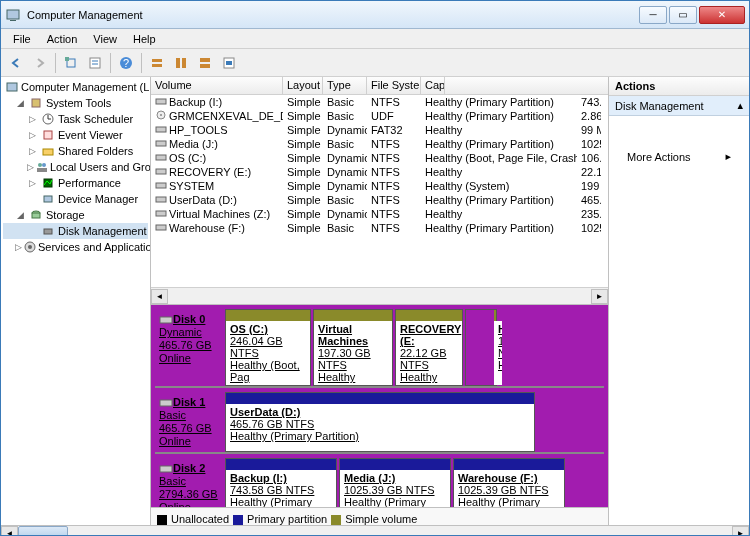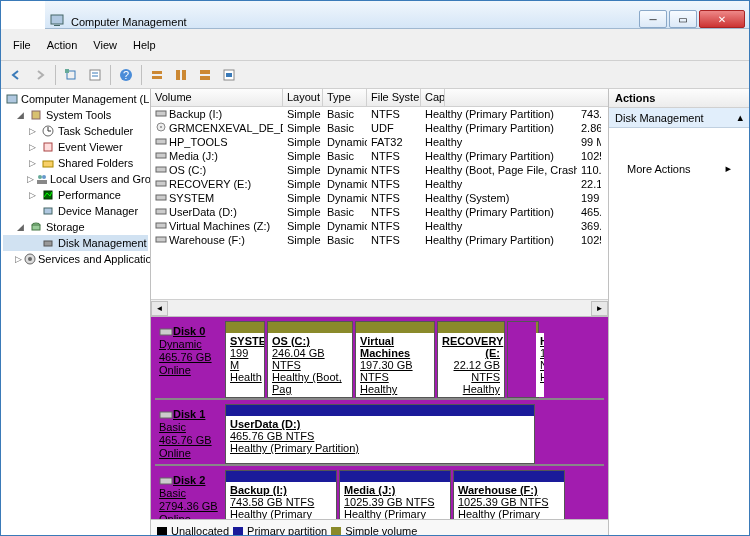--- a/index.html
+++ b/index.html
@@ -1,23 +1,23 @@
 <!DOCTYPE html>
 <html><head>
 <meta charset="utf-8">
 <style>
 * { box-sizing: border-box; margin: 0; padding: 0; font-family: "Segoe UI", Tahoma, sans-serif; font-size: 11px; }
 body { background: #fff; width: 750px; height: 536px; overflow: hidden; border: 1px solid #3a7ab8; }
-.titlebar { height: 28px; background: linear-gradient(#f0f6fc, #d5e6f7); display: flex; align-items: flex-end; padding: 0 4px; border-bottom: 1px solid #a0b8d0; margin-left: 44px; }
+.titlebar { height: 28px; background: linear-gradient(#f0f6fc, #d5e6f7); display: flex; align-items: center; padding: 0 4px; border-bottom: 1px solid #a0b8d0; }
 .titlebar .icon { width: 16px; height: 16px; margin-right: 6px; }
 .titlebar .title { flex: 1; color: #000; }
 .winbtns { display: flex; gap: 2px; }
 .winbtn { width: 28px; height: 18px; border: 1px solid #8aa8c8; border-radius: 2px; display: flex; align-items: center; justify-content: center; background: linear-gradient(#f7fbff,#dce9f7); font-size: 10px; cursor: default; }
 .winbtn.close { background: linear-gradient(#e88,#c33); color: #fff; border-color: #a22; width: 46px; }
-.menubar { height: 32px; background: #f0f0f0; display: flex; align-items: center; padding: 0 4px; border-bottom: 1px solid #d0d0d0; }
+.menubar { height: 20px; background: #f0f0f0; display: flex; align-items: center; padding: 0 4px; border-bottom: 1px solid #d0d0d0; }
 .menubar span { padding: 2px 8px; cursor: default; }
 .toolbar { height: 28px; background: #f0f0f0; display: flex; align-items: center; padding: 0 4px; gap: 2px; border-bottom: 1px solid #d0d0d0; }
 .toolbtn { width: 22px; height: 22px; display: flex; align-items: center; justify-content: center; border: 1px solid transparent; }
 .toolsep { width: 1px; height: 20px; background: #c0c0c0; margin: 0 2px; }
 .body { display: flex; height: 448px; }
 .tree { width: 150px; border-right: 1px solid #c0c0c0; overflow: auto; padding: 2px; background: #fff; }
 .tree-item { display: flex; align-items: center; padding: 1px 0; white-space: nowrap; cursor: default; }
 .tree-item .exp { width: 11px; text-align: center; color: #666; font-size: 9px; }
 .tree-item .ticon { width: 16px; height: 14px; margin: 0 2px; display: inline-flex; align-items: center; justify-content: center; }
 .tree-item.selected { background: #d1e2f2; }
@@ -306,21 +306,21 @@
         <div class="volrow">
           <div class="c-vol"><span class="volicon">
               <svg width="12" height="10">
                 <rect x="1" y="3" width="10" height="5" fill="#ccc" stroke="#666"></rect>
               </svg>
             </span>OS (C:)</div>
           <div class="c-lay">Simple</div>
           <div class="c-typ">Dynamic</div>
           <div class="c-fs">NTFS</div>
           <div class="c-stat">Healthy (Boot, Page File, Crash Dump)</div>
-          <div class="c-cap">110.</div>
+          <div class="c-cap">106.</div>
         </div>
         <div class="volrow">
           <div class="c-vol"><span class="volicon">
               <svg width="12" height="10">
                 <rect x="1" y="3" width="10" height="5" fill="#ccc" stroke="#666"></rect>
               </svg>
             </span>RECOVERY (E:)</div>
           <div class="c-lay">Simple</div>
           <div class="c-typ">Dynamic</div>
           <div class="c-fs">NTFS</div>
@@ -354,21 +354,21 @@
         <div class="volrow">
           <div class="c-vol"><span class="volicon">
               <svg width="12" height="10">
                 <rect x="1" y="3" width="10" height="5" fill="#ccc" stroke="#666"></rect>
               </svg>
             </span>Virtual Machines (Z:)</div>
           <div class="c-lay">Simple</div>
           <div class="c-typ">Dynamic</div>
           <div class="c-fs">NTFS</div>
           <div class="c-stat">Healthy</div>
-          <div class="c-cap">369.</div>
+          <div class="c-cap">235.</div>
         </div>
         <div class="volrow">
           <div class="c-vol"><span class="volicon">
               <svg width="12" height="10">
                 <rect x="1" y="3" width="10" height="5" fill="#ccc" stroke="#666"></rect>
               </svg>
             </span>Warehouse (F:)</div>
           <div class="c-lay">Simple</div>
           <div class="c-typ">Basic</div>
           <div class="c-fs">NTFS</div>
@@ -381,33 +381,29 @@
       <div class="track"></div>
       <div class="arrow">►</div>
     </div>
 
     <div class="graphical" id="graphical">
         <div class="diskrow">
           <div class="diskhdr"><svg width="14" height="12">
               <rect x="1" y="3" width="12" height="6" fill="#ccc" stroke="#666"></rect>
             </svg><b>Disk 0</b><br>Dynamic<br>465.76 GB<br>Online</div>
           <div class="parts">
-            <div class="part" style="width: 40px;">
-              <div class="partbar" style="background:#8a8a2a"></div>
-              <div class="partbody"><b>SYSTE</b><br>199 M<br>Health</div>
-            </div>
             <div class="part" style="width: 86px;">
               <div class="partbar" style="background:#8a8a2a"></div>
               <div class="partbody"><b>OS  (C:)</b><br>246.04 GB NTFS<br>Healthy (Boot, Pag</div>
             </div>
             <div class="part" style="width: 80px;">
               <div class="partbar" style="background:#8a8a2a"></div>
               <div class="partbody"><b>Virtual Machines</b><br>197.30 GB NTFS<br>Healthy</div>
             </div>
-            <div class="part" style="width: 68px; text-align: right;">
+            <div class="part" style="width: 68px;">
               <div class="partbar" style="background:#8a8a2a"></div>
               <div class="partbody"><b>RECOVERY  (E:</b><br>22.12 GB NTFS<br>Healthy</div>
             </div>
             <div class="part" style="width: 32px; padding-left: 28px;">
               <div class="partbar" style="background:#8a8a2a"></div>
               <div class="partbody"><b>HP_T</b><br>103 N<br>Healt</div>
             </div>
           </div>
         </div>
         <div class="diskrow">

